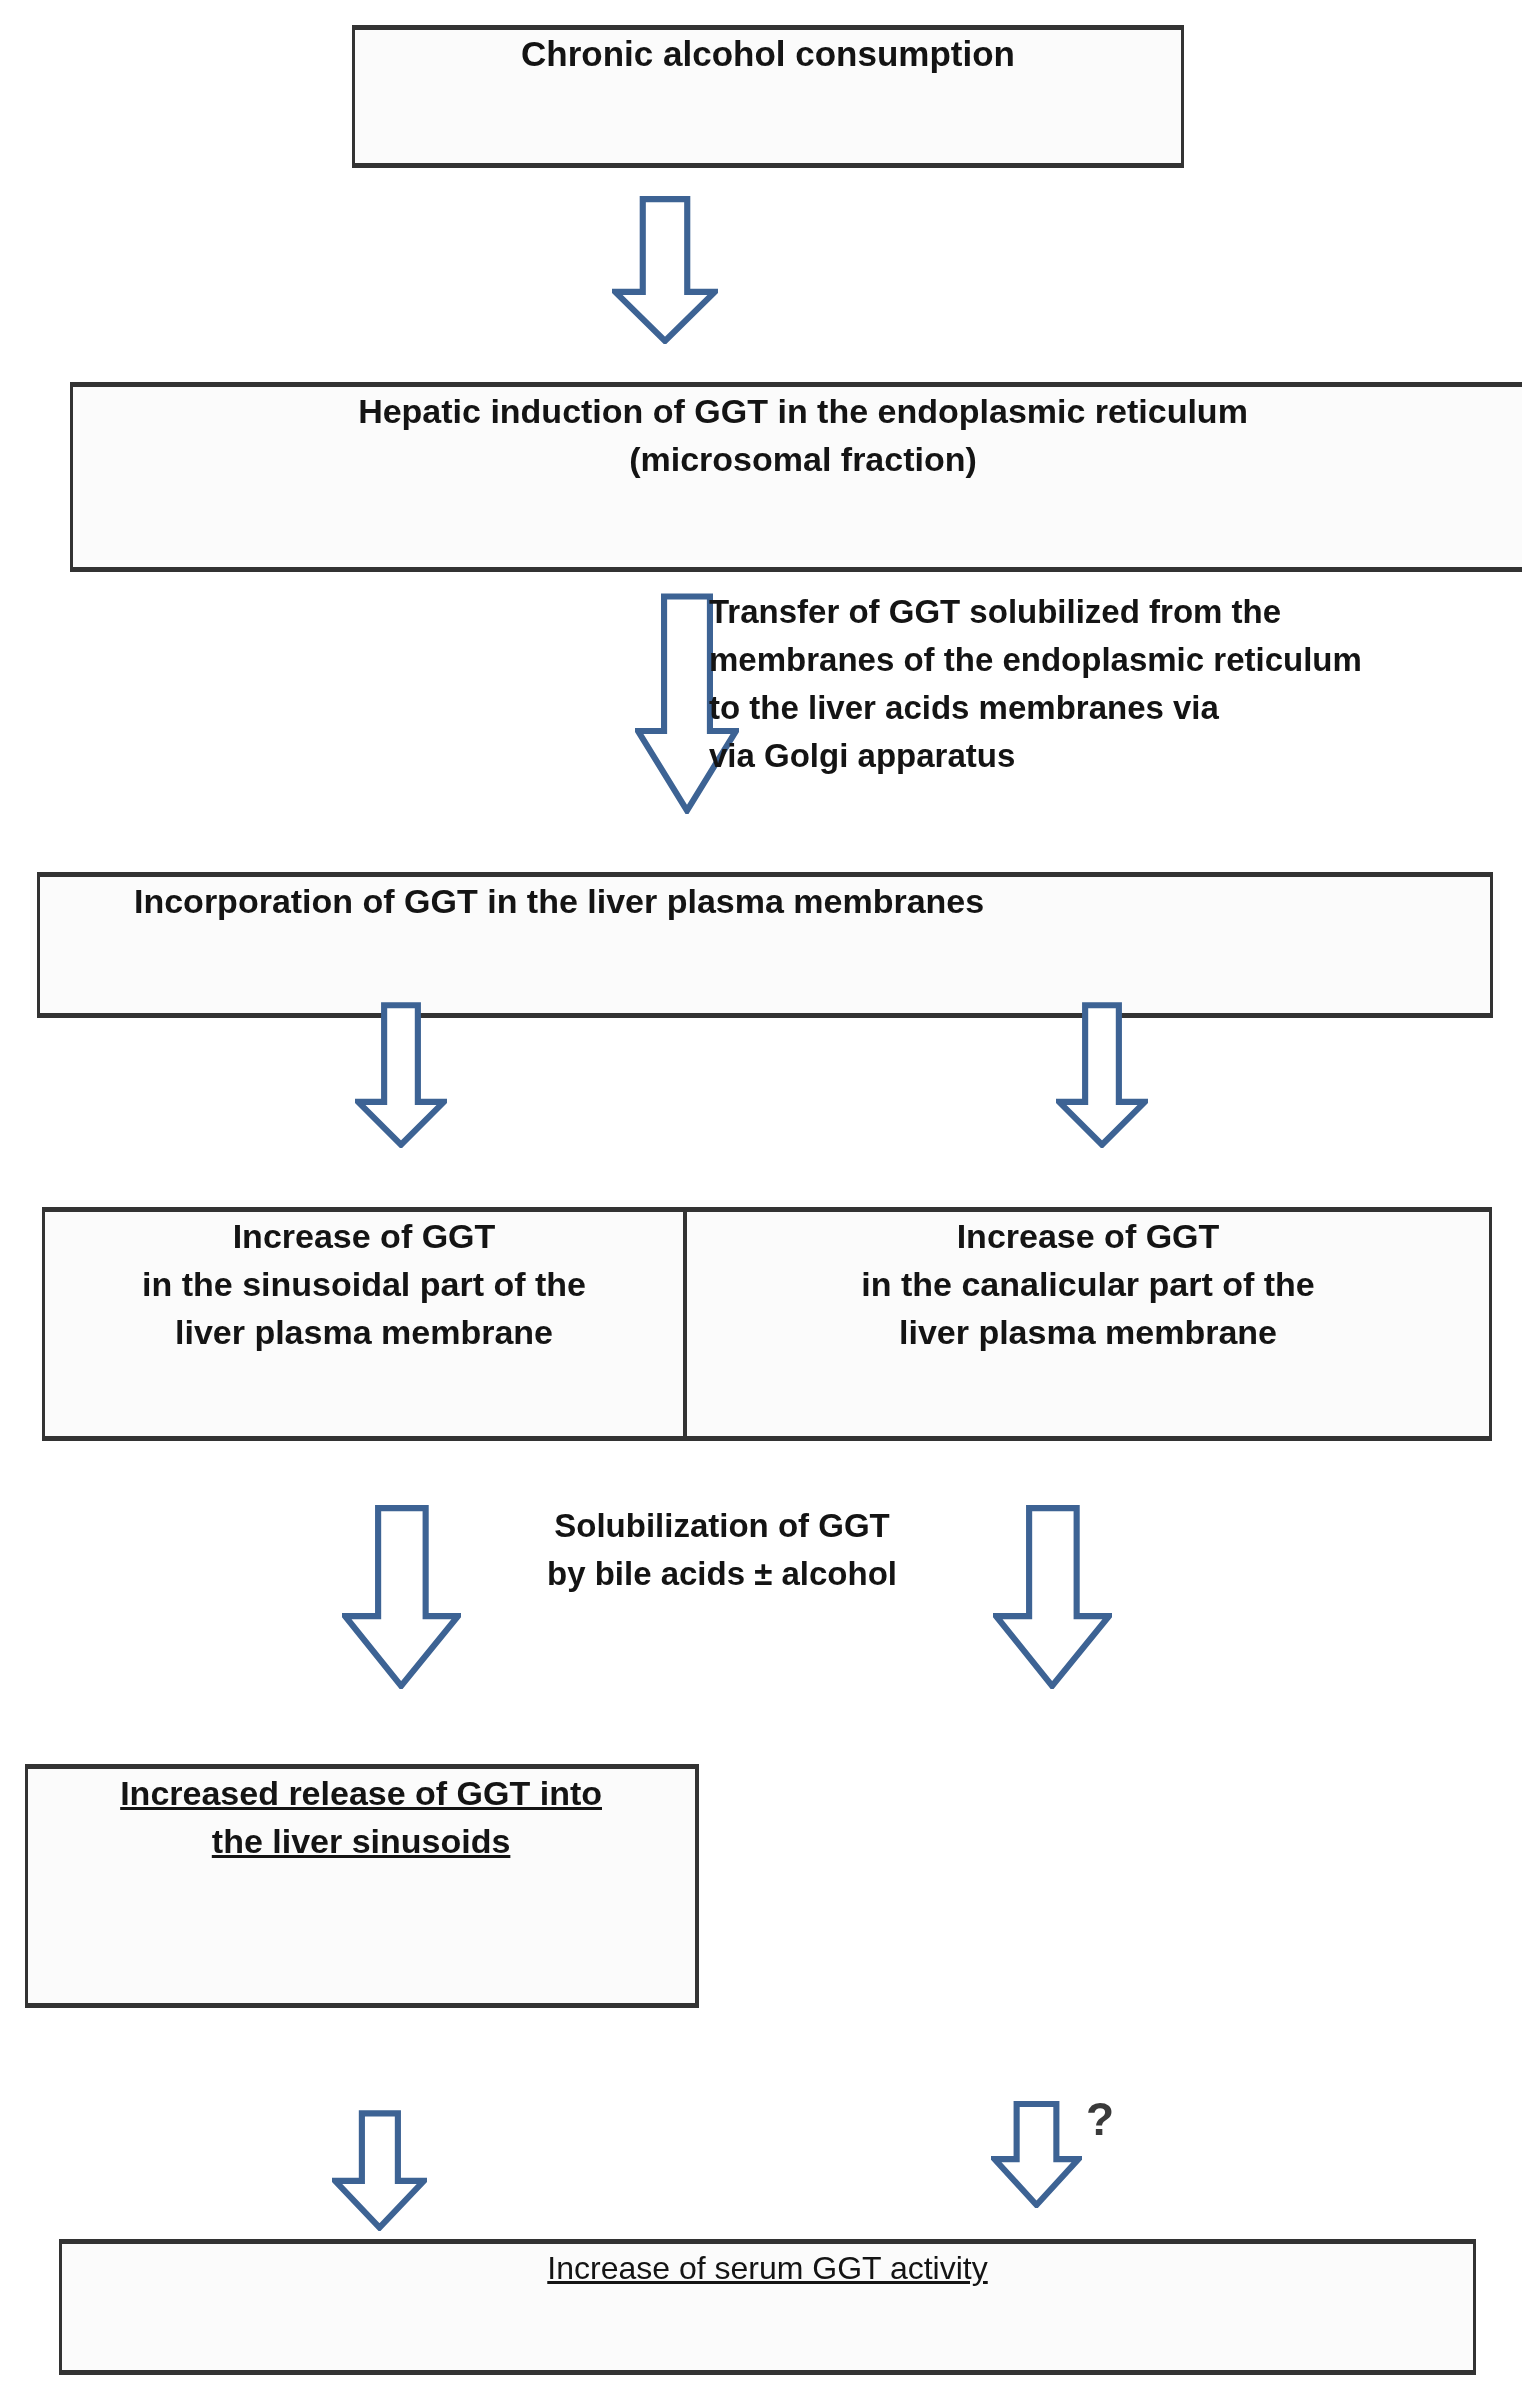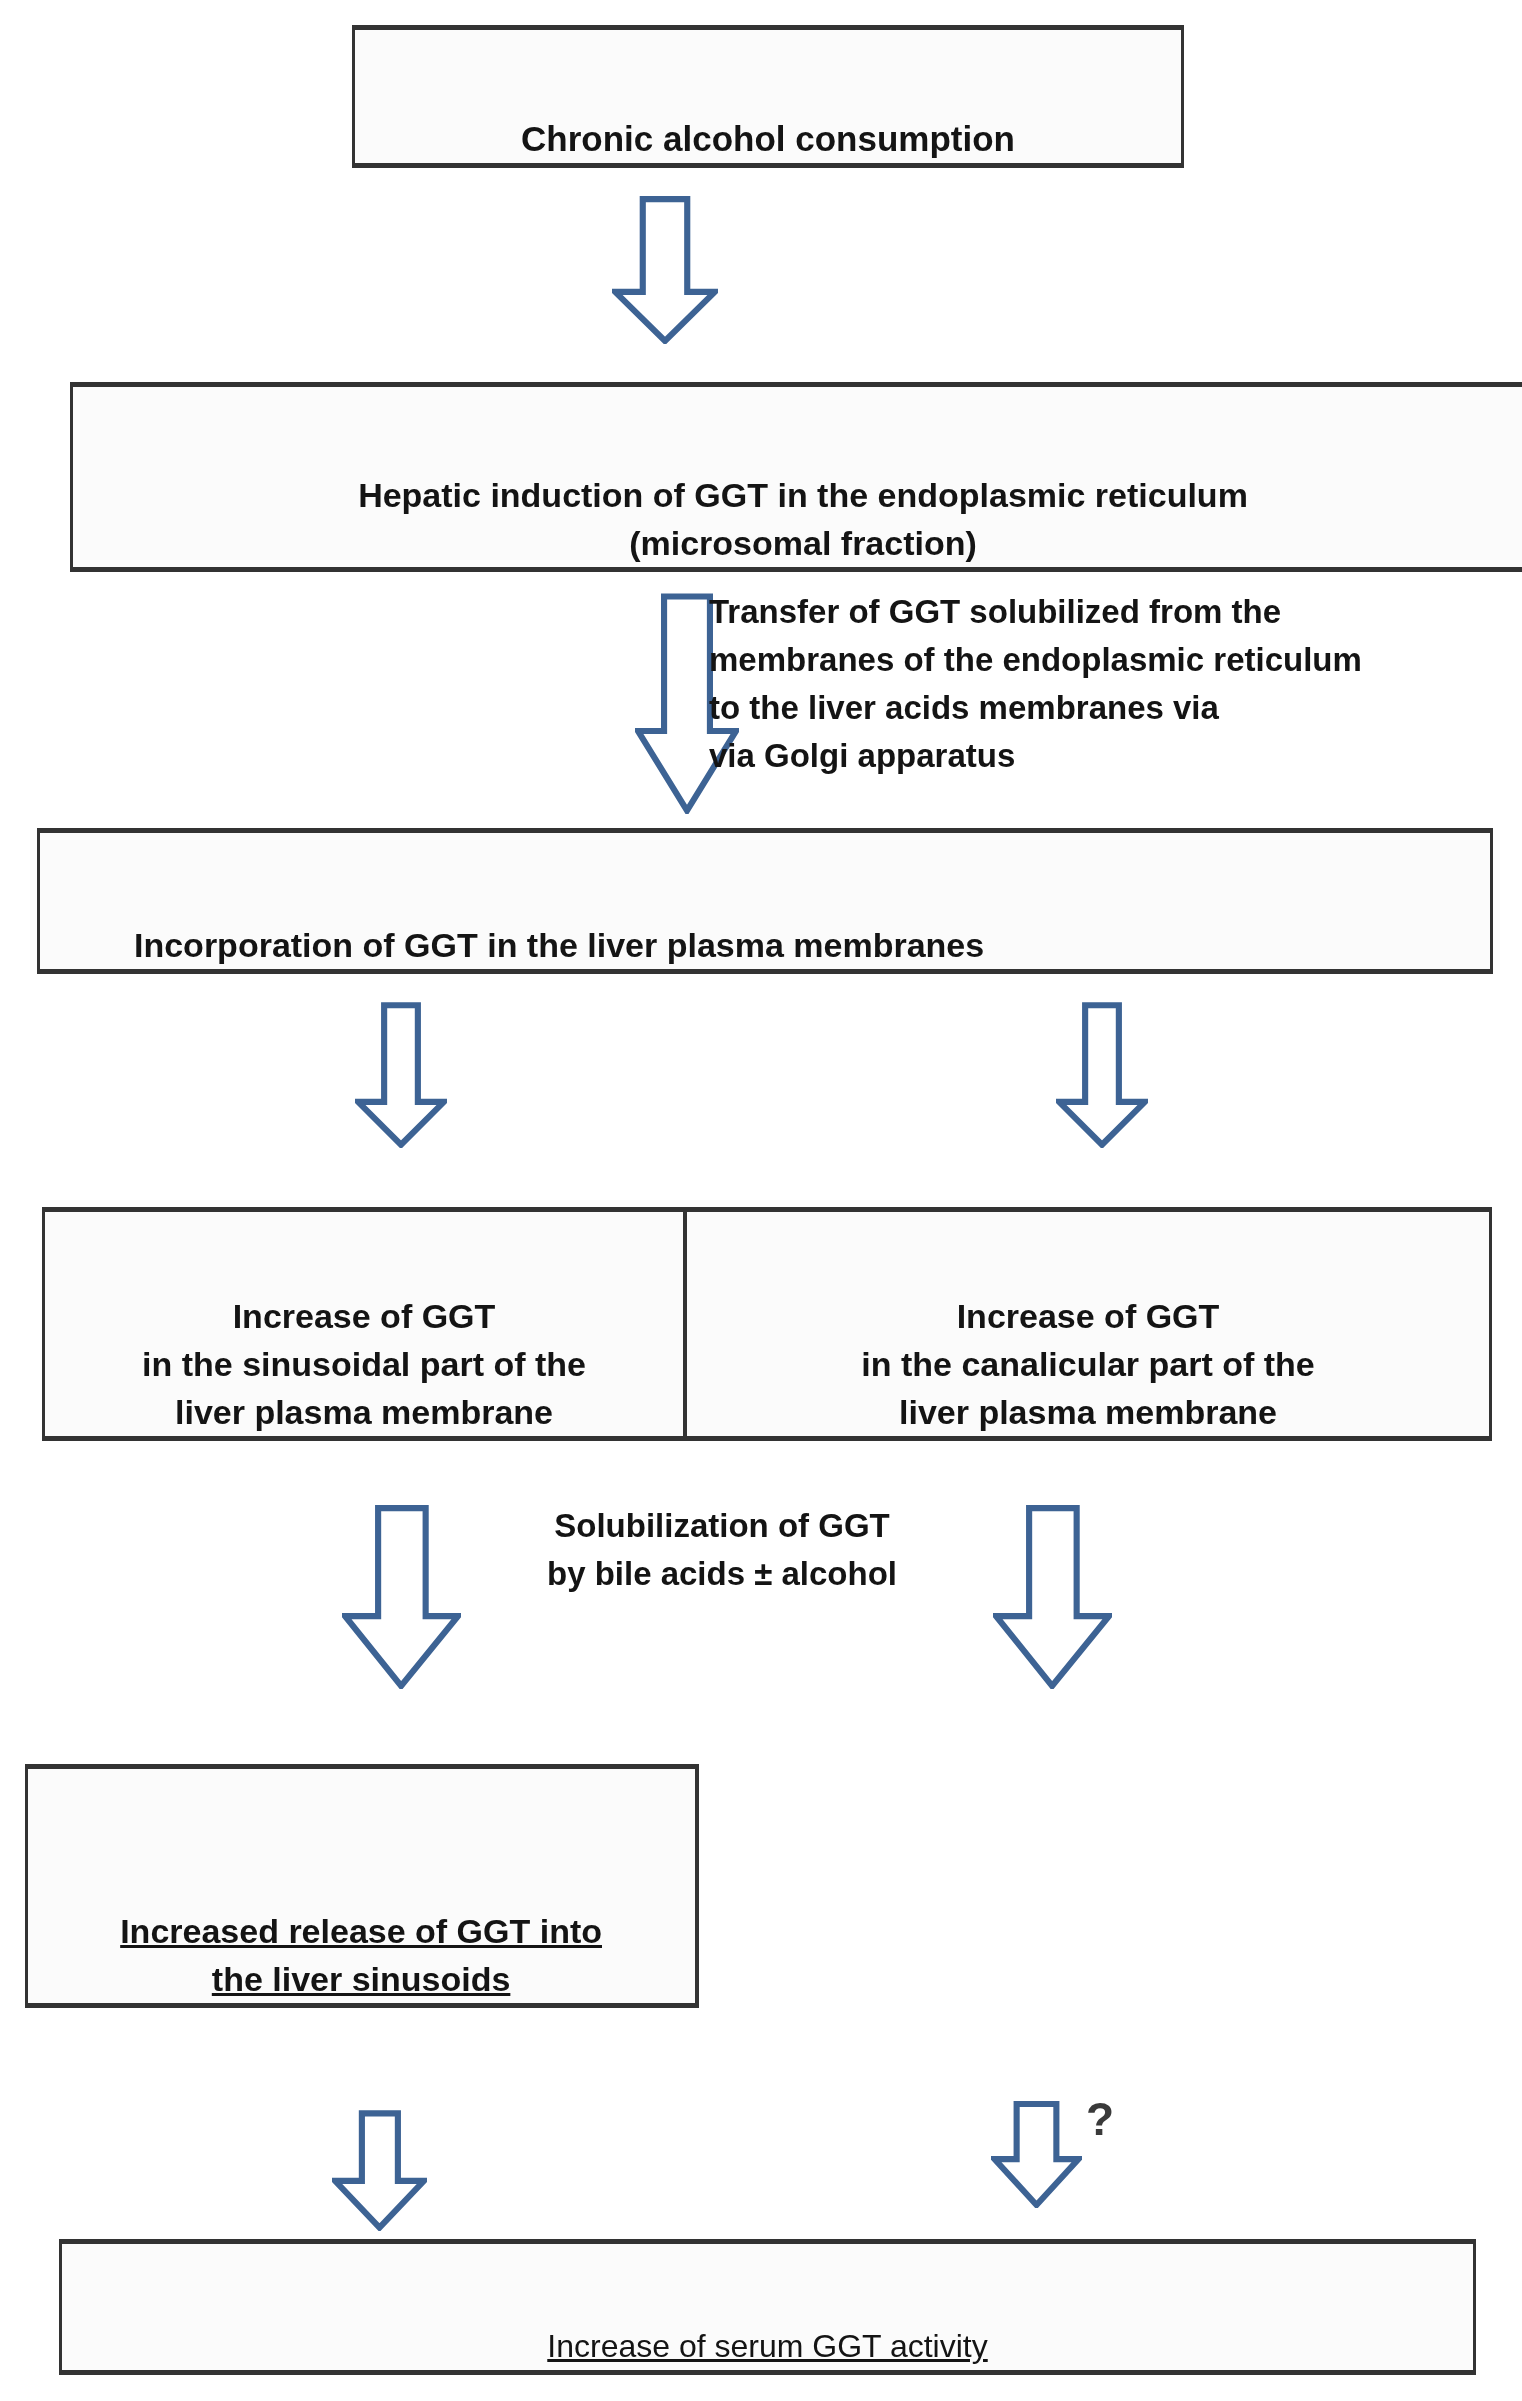--- a/index.html
+++ b/index.html
@@ -21,32 +21,32 @@
     overflow:hidden;
   }
   .box{
     position:absolute;
     box-sizing:border-box;
     background:var(--box-fill);
     border:3.8px solid var(--box-border);
     border-top-width:5.4px;
     border-bottom-width:5.4px;
     display:flex;
-    align-items:flex-end;
+    align-items:flex-start;
     justify-content:center;
     text-align:center;
   }
   .boxtext{
     font-weight:bold;
     font-size:34px;
     line-height:48px;
     white-space:pre-line;
   }
   .box.title .boxtext{font-size:35px;}
-  .box.leftpad{justify-content:flex-start;text-align:left;padding-left:94px;}
+  .box.leftpad{justify-content:flex-start;text-align:left;padding-left:94px;margin-top:44px;}
   .box.joined{border-left-width:0;}
   .box.plain .boxtext{font-weight:400;font-size:32px;}
   .sidetext{
     position:absolute;
     font-weight:bold;
     font-size:33px;
     line-height:48px;
     white-space:pre-line;
   }
   .midtext{text-align:center;}

